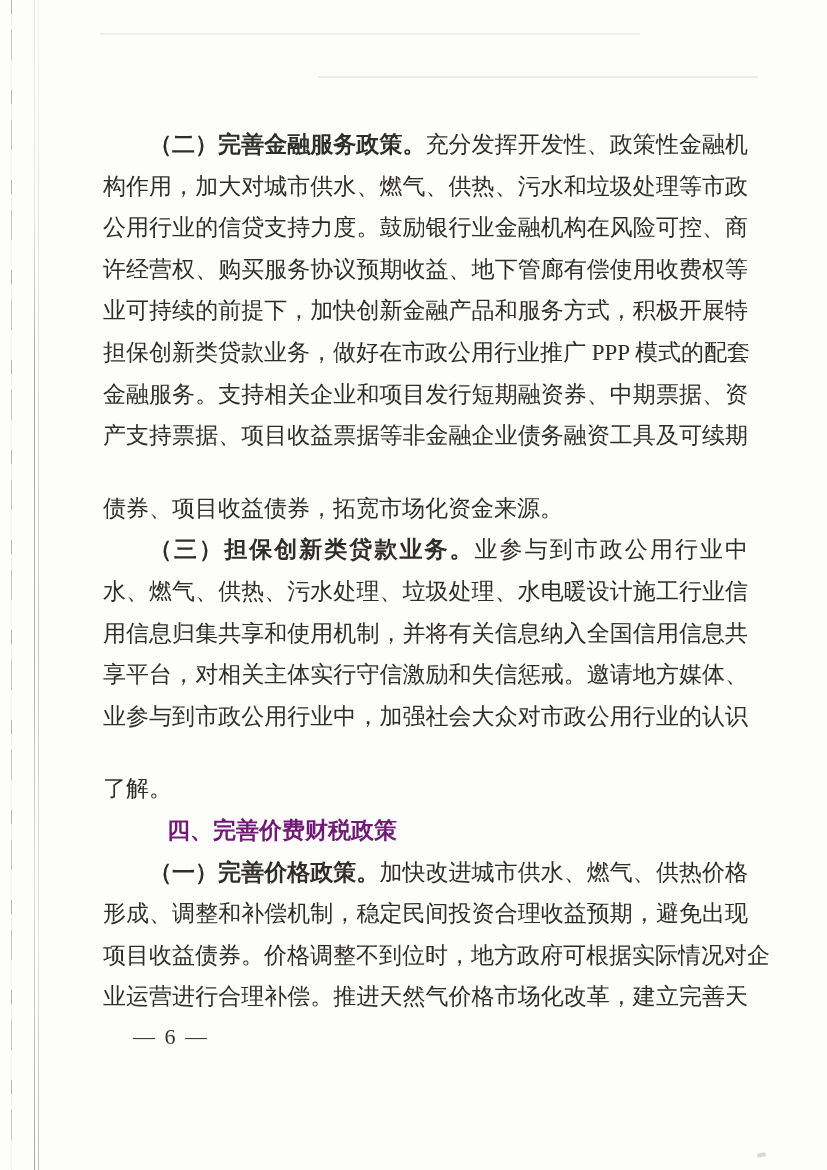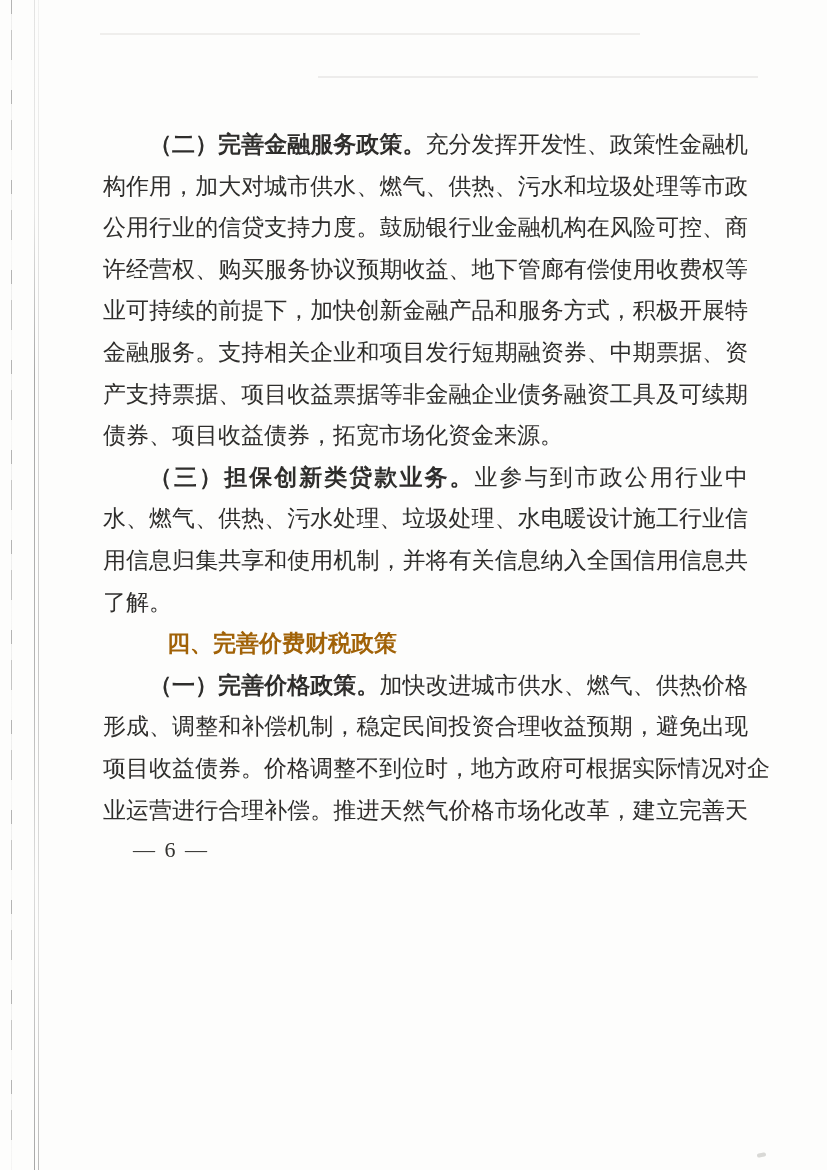--- a/index.html
+++ b/index.html
@@ -37,28 +37,28 @@
   .line{
     font-size:23px;
     line-height:41.6px;
     height:41.6px;
     white-space:nowrap;
     text-align:justify;
     text-align-last:justify;
     letter-spacing:0;
   }
   .line.p-start{text-indent:2em;}
-  .line.p-end{text-align-last:left;white-space:normal;}
+  .line.p-end{text-align-last:left;white-space:normal;margin-top:31px;}
   .line b{font-weight:700;}
   .line.heading{
     text-align:left;text-align-last:left;
     text-indent:64px;
     font-family:"Liberation Sans", sans-serif;
     font-weight:700;
-    color:#a16207;
+    color:#701a75;
   }
   .page-number{
     margin-top:4px;
     margin-left:30px;
     font-size:22px;
     line-height:30px;
     letter-spacing:2px;
     color:#33322f;
     text-align:left;
   }
@@ -74,27 +74,30 @@
   <div class="h-smudge s1"></div>
   <div class="h-smudge s2"></div>
   <div class="speck"></div>
 
   <div class="content">
     <div class="line p-start"><b>（二）完善金融服务政策。</b><span>充分发挥开发性、政策性金融机</span></div>
     <div class="line"><span>构作用，加大对城市供水、燃气、供热、污水和垃圾处理等市政</span></div>
     <div class="line"><span>公用行业的信贷支持力度。鼓励银行业金融机构在风险可控、商</span></div>
     <div class="line"><span>许经营权、购买服务协议预期收益、地下管廊有偿使用收费权等</span></div>
     <div class="line"><span>业可持续的前提下，加快创新金融产品和服务方式，积极开展特</span></div>
+    <div class="line"><span>担保创新类贷款业务，做好在市政公用行业推广 PPP 模式的配套</span></div>
     <div class="line"><span>金融服务。支持相关企业和项目发行短期融资券、中期票据、资</span></div>
     <div class="line"><span>产支持票据、项目收益票据等非金融企业债务融资工具及可续期</span></div>
     <div class="line p-end"><span>债券、项目收益债券，拓宽市场化资金来源。</span></div>
 
     <div class="line p-start"><b>（三）担保创新类贷款业务。</b><span>业参与到市政公用行业中</span></div>
     <div class="line"><span>水、燃气、供热、污水处理、垃圾处理、水电暖设计施工行业信</span></div>
     <div class="line"><span>用信息归集共享和使用机制，并将有关信息纳入全国信用信息共</span></div>
+    <div class="line"><span>享平台，对相关主体实行守信激励和失信惩戒。邀请地方媒体、</span></div>
+    <div class="line"><span>业参与到市政公用行业中，加强社会大众对市政公用行业的认识</span></div>
     <div class="line p-end"><span>了解。</span></div>
 
     <div class="line heading"><span>四、完善价费财税政策</span></div>
 
     <div class="line p-start"><b>（一）完善价格政策。</b><span>加快改进城市供水、燃气、供热价格</span></div>
     <div class="line"><span>形成、调整和补偿机制，稳定民间投资合理收益预期，避免出现</span></div>
     <div class="line"><span>项目收益债券。价格调整不到位时，地方政府可根据实际情况对企</span></div>
     <div class="line"><span>业运营进行合理补偿。推进天然气价格市场化改革，建立完善天</span></div>
 
     <div class="page-number">— 6 —</div>

